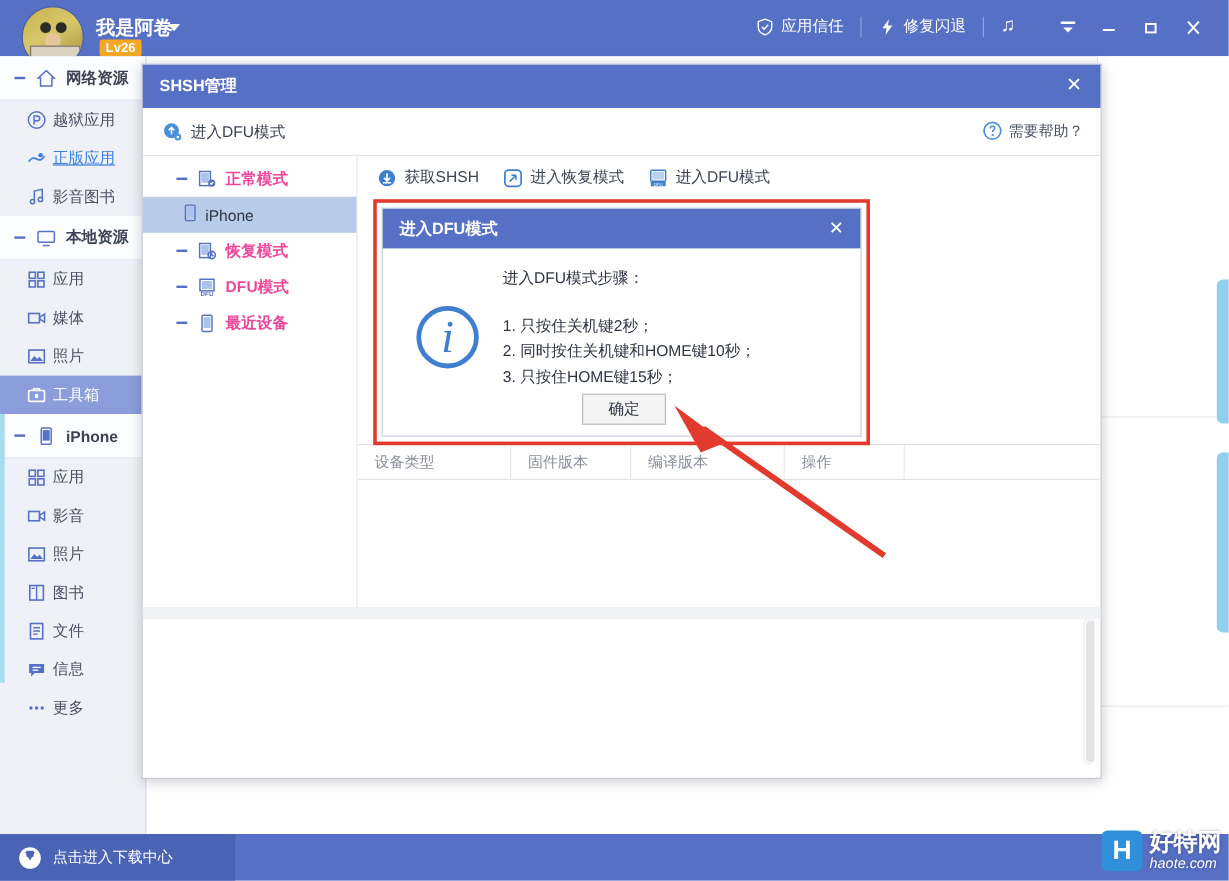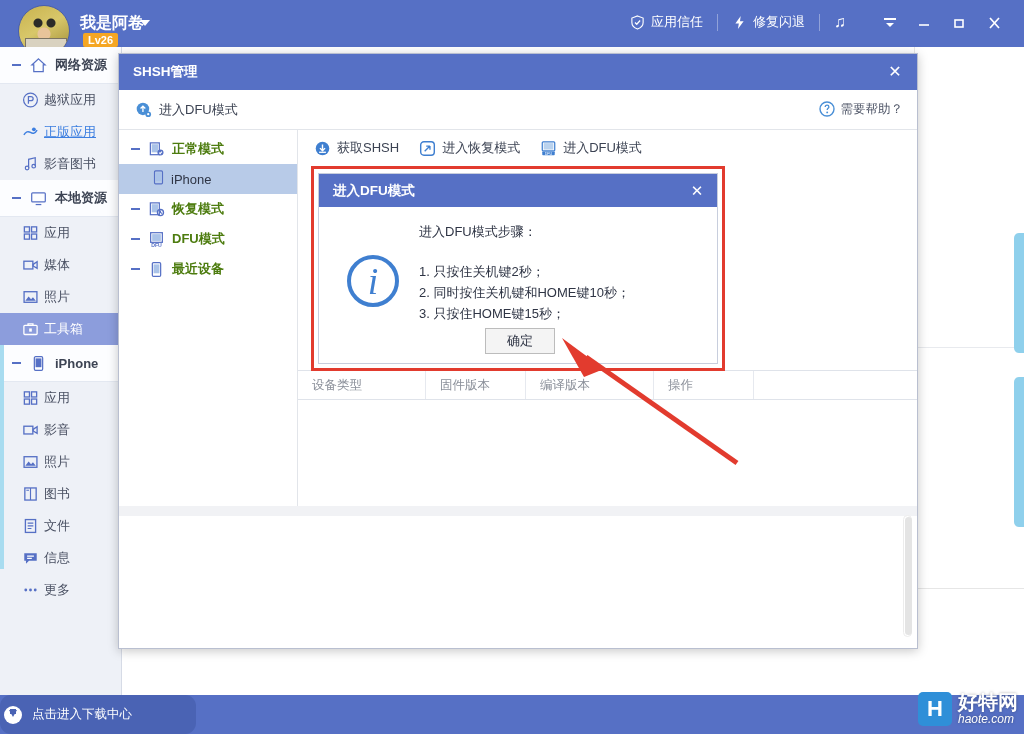--- a/index.html
+++ b/index.html
@@ -139,22 +139,22 @@
   .tss-btn { display: flex; align-items: center; font-size: 13px; color: #3c4353; cursor: pointer; }
   .help-btn {
     position: absolute; right: 14px; top: 11px;
     display: flex; font-size: 12.5px; color: #4a5163; cursor: pointer;
   }
   .shsh-body { display: flex; height: 378px; }
   .tree {
     width: 179px; border-right: 1px solid #e2e5ea; background: #ffffff; padding-top: 4px;
   }
   .tree-node {
-    height: 30px; display: flex; align-items: center; padding-left: 12px;
-    font-size: 13px; font-weight: bold; color: #4d7c0f; cursor: pointer;
+    height: 30px; display: flex; align-items: center; padding-left: 28px;
+    font-size: 13px; font-weight: bold; color: #ec4899; cursor: pointer;
   }
   .tree-minus { width: 9px; height: 2px; background: #5670c5; margin-right: 8px; flex: none; }
   .tree-child {
     height: 30px; display: flex; align-items: center; padding-left: 52px;
     font-size: 13px; color: #2f3545; cursor: pointer; position: relative;
   }
   .tree-child.selected { background: #b8cbe8; }
   .tree-child .phone-ic { position: absolute; left: 32px; top: 50%; transform: translateY(-50%); }
   .shsh-main { flex: 1; position: relative; background: #ffffff; }
   .act-bar { display: flex; align-items: center; height: 36px; padding-left: 16px; gap: 20px; }
@@ -229,22 +229,22 @@
   
   .arrow-svg { position: absolute; left: 540px; top: 330px; width: 220px; height: 145px; pointer-events: none; }
 
   
   .statusbar {
     position: absolute; left: 0; bottom: 0; width: 1024px; height: 39px;
     background: #5670c5;
   }
   .status-left {
     position: absolute; left: 0; top: 0; width: 196px; height: 39px;
-    background: #4a63b4; display: flex; align-items: center; padding-left: 4px;
-    color: #ffffff; font-size: 12.5px; cursor: pointer; border-radius: 11px;
+    background: #4a63b4; display: flex; align-items: center; padding-left: 16px;
+    color: #ffffff; font-size: 12.5px; cursor: pointer;
   }
   .dl-ic {
     width: 18px; height: 18px; border-radius: 50%; background: #ffffff;
     margin-right: 10px; position: relative; flex: none;
   }
   .dl-ic::after {
     content: ""; position: absolute; left: 5px; top: 4px;
     width: 0; height: 0; border-left: 4px solid transparent; border-right: 4px solid transparent;
     border-top: 7px solid #4a63b4;
   }

